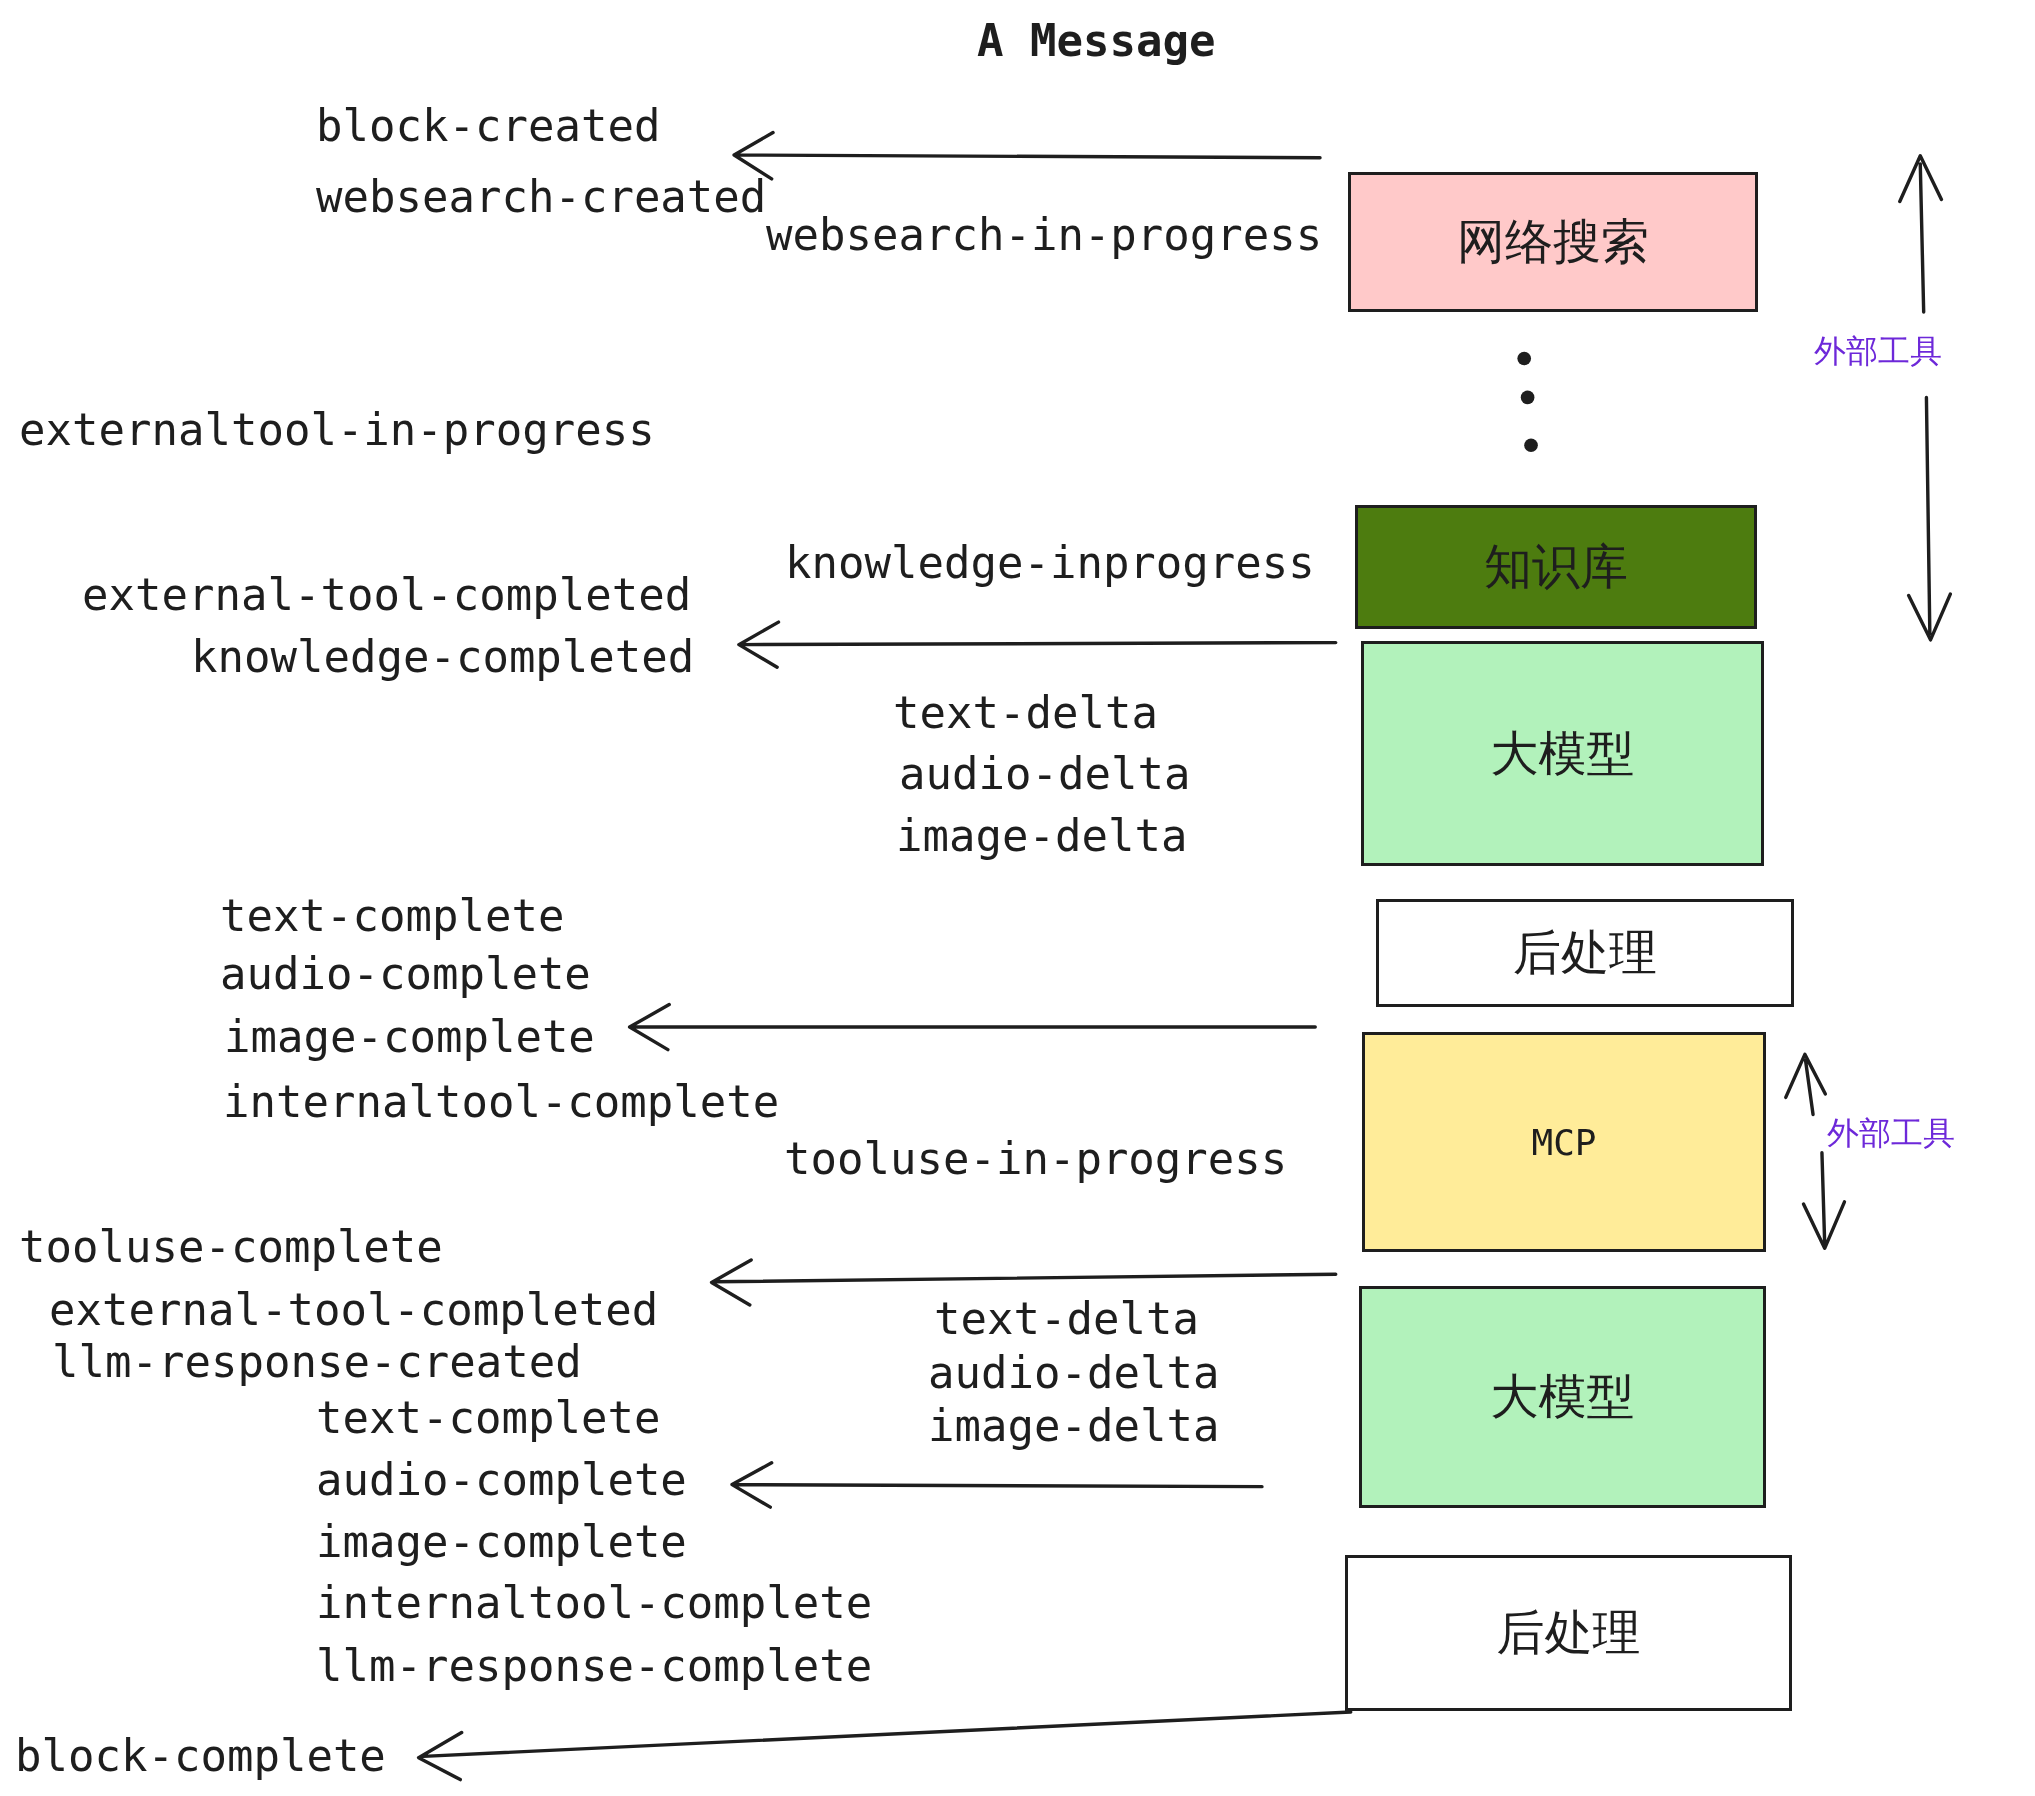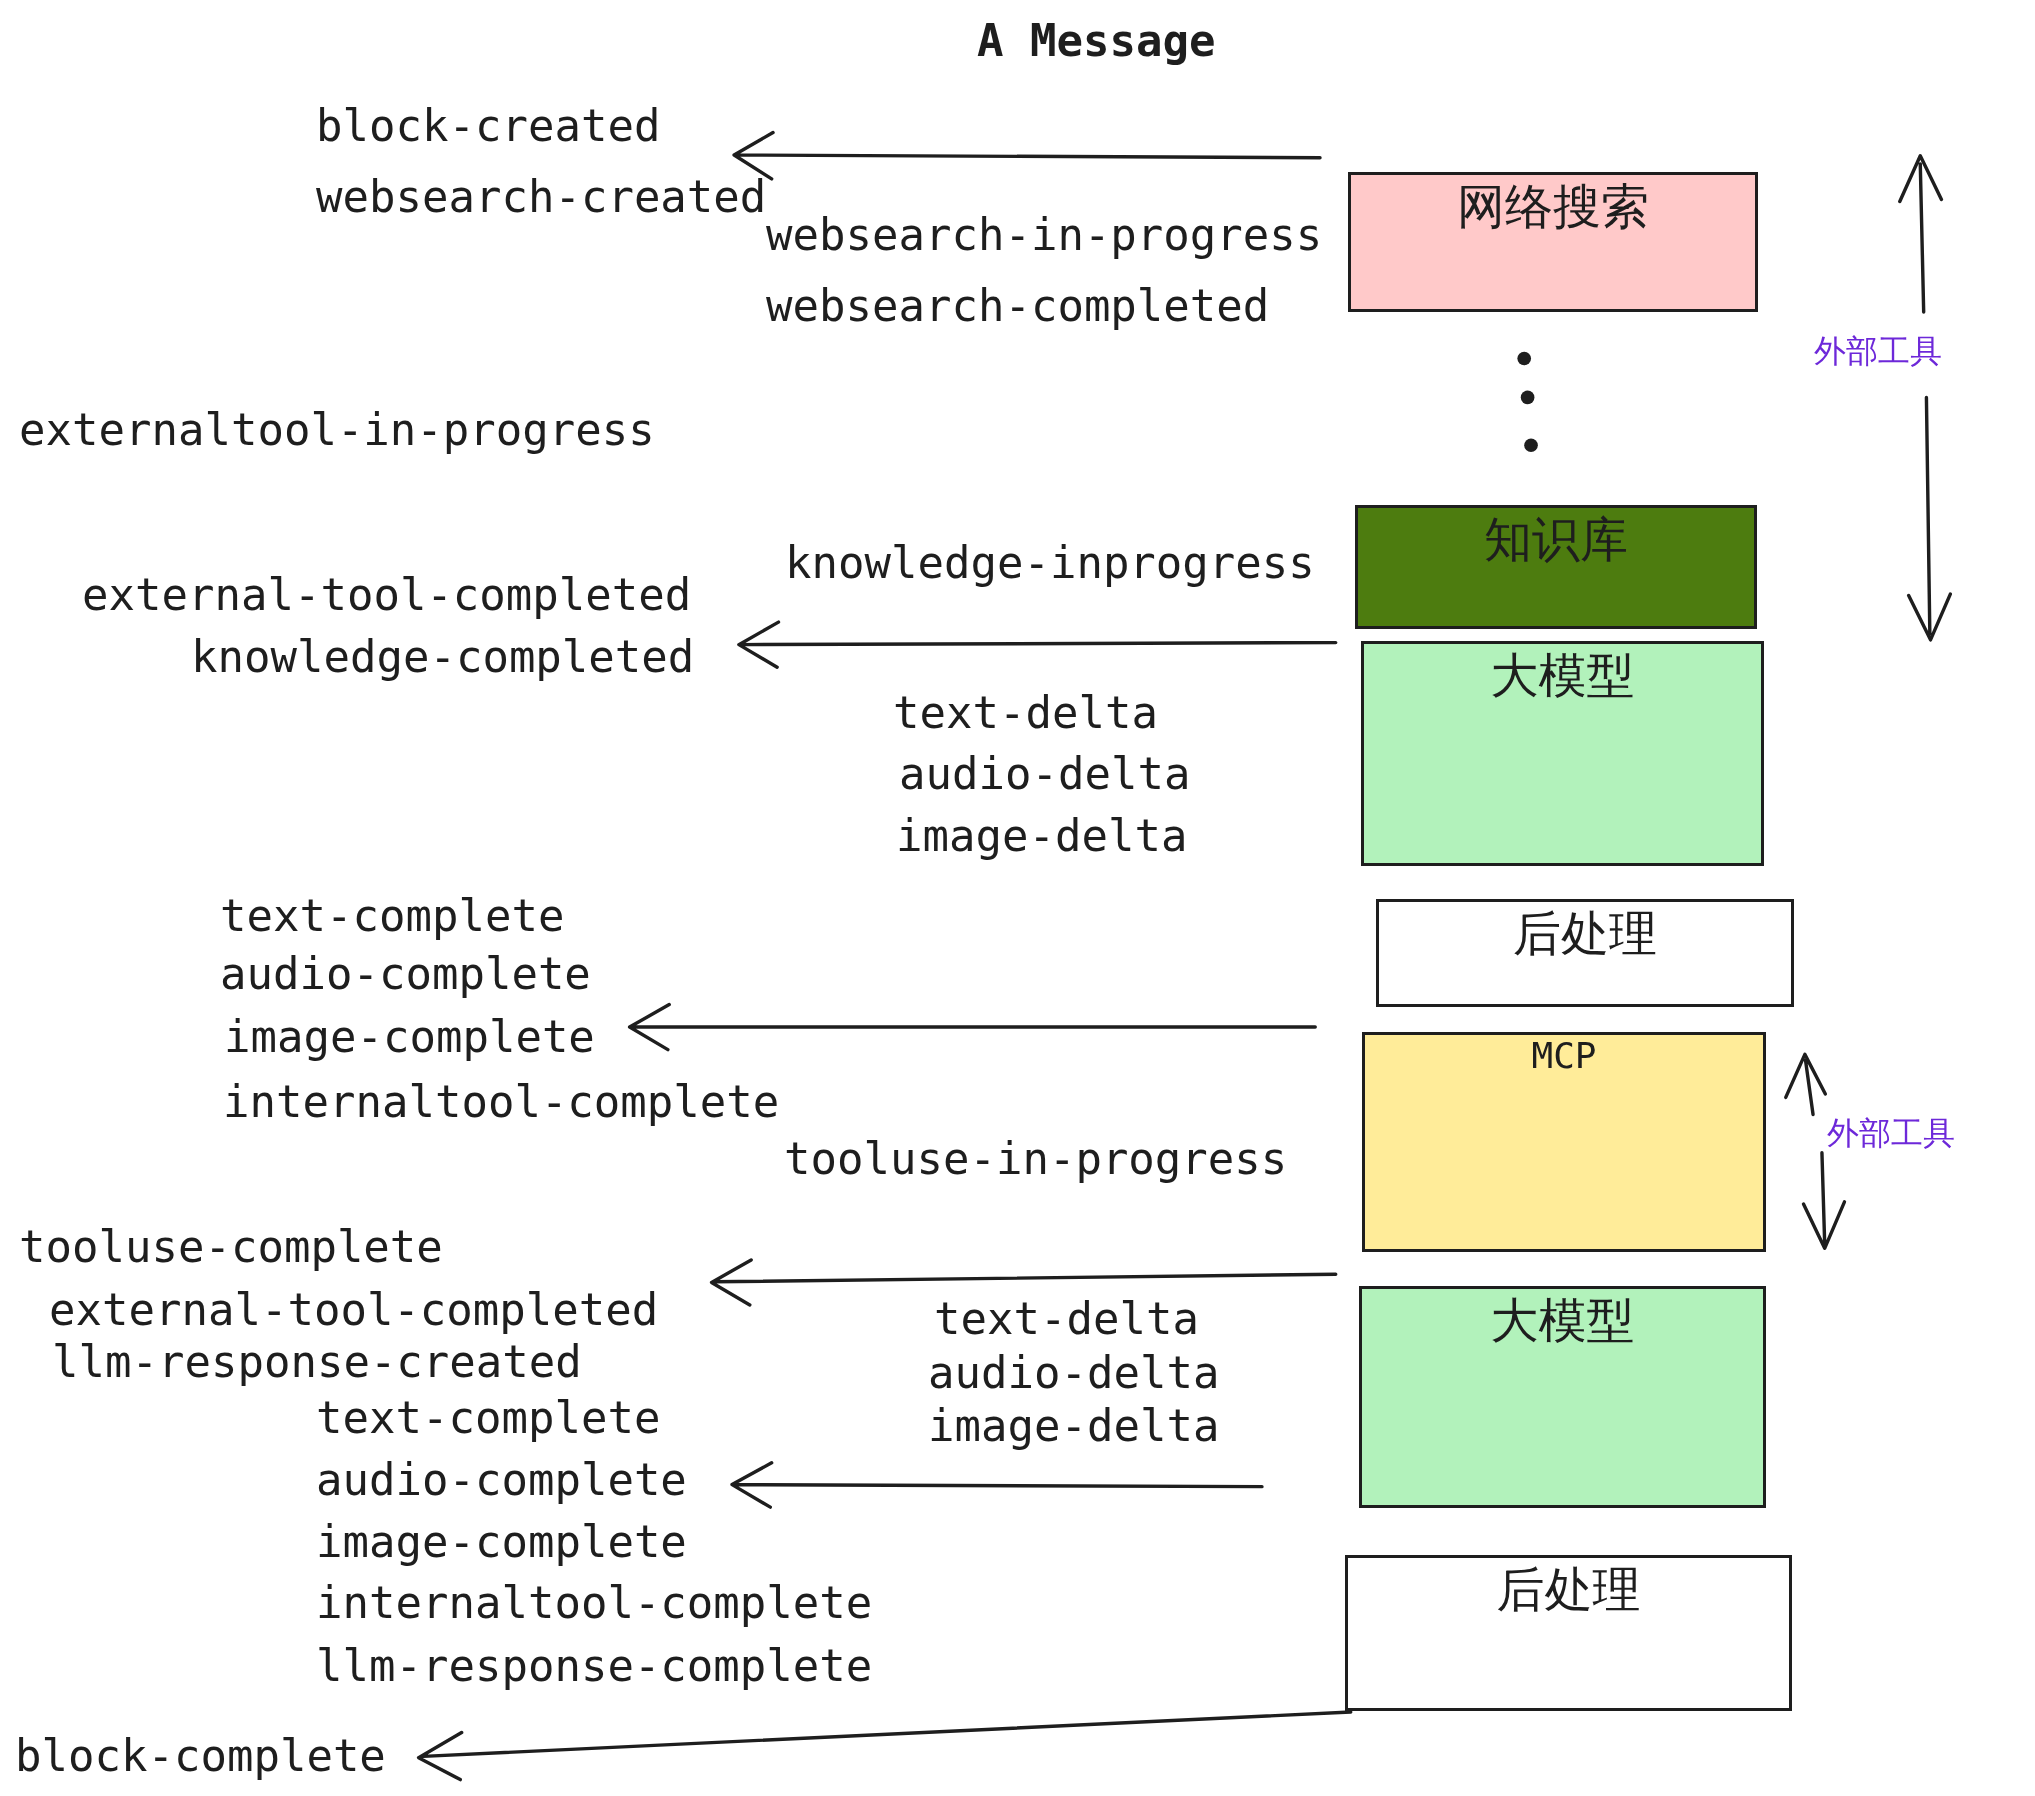--- a/index.html
+++ b/index.html
@@ -3,21 +3,21 @@
 <meta charset="utf-8">
 <style>
   html,body{margin:0;padding:0;background:#ffffff;}
   #canvas{position:relative;width:2035px;height:1796px;background:#ffffff;overflow:hidden;
           font-family:"DejaVu Sans Mono", "Liberation Mono", monospace;color:#1e1e1e;}
   .lbl{position:absolute;font-family:"DejaVu Sans Mono", monospace;font-size:44px;
        line-height:1.15;white-space:nowrap;color:#1e1e1e;}
   .title{position:absolute;font-family:"DejaVu Sans Mono", monospace;font-size:44px;
        font-weight:bold;white-space:nowrap;color:#1e1e1e;}
   .box{position:absolute;box-sizing:border-box;border:3.4px solid #1e1e1e;
-       display:flex;align-items:flex-start;justify-content:center;
+       display:flex;align-items:center;justify-content:center;
        font-family:"Liberation Sans", sans-serif;font-size:48px;color:#1e1e1e;}
   .box.mono{font-family:"DejaVu Sans Mono", monospace;font-size:36px;}
   .cjk-note{position:absolute;font-family:Liberation Mono, monospace;font-size:32px;
        white-space:nowrap;color:#6d28d9;}
   svg.layer{position:absolute;left:0;top:0;pointer-events:none;}
 </style>
 </head>
 <body>
 
 <div id="canvas">
@@ -48,21 +48,20 @@
       <circle cx="2237" cy="582" r="10"></circle>
       <circle cx="2242" cy="652" r="10"></circle>
     </g>
   </svg>
 
   <div class="title" style="left:977px;top:15px;position:absolute">A Message</div>
 
   <div class="lbl" style="left:316px;top:101px">block-created</div>
   <div class="lbl" style="left:316px;top:172px">websearch-created</div>
   <div class="lbl" style="left:766px;top:210px">websearch-in-progress</div>
-  <div class="lbl" style="left:766px;top:281px">websearch-completed</div>
   <div class="lbl" style="left:785px;top:538px">knowledge-inprogress</div>
   <div class="lbl" style="left:19px;top:405px">externaltool-in-progress</div>
   <div class="lbl" style="left:82px;top:570px">external-tool-completed</div>
   <div class="lbl" style="left:191px;top:632px">knowledge-completed</div>
   <div class="lbl" style="left:893px;top:688px">text-delta</div>
   <div class="lbl" style="left:899px;top:749px">audio-delta</div>
   <div class="lbl" style="left:896px;top:811px">image-delta</div>
   <div class="lbl" style="left:220px;top:891px">text-complete</div>
   <div class="lbl" style="left:220px;top:949px">audio-complete</div>
   <div class="lbl" style="left:224px;top:1012px">image-complete</div>

